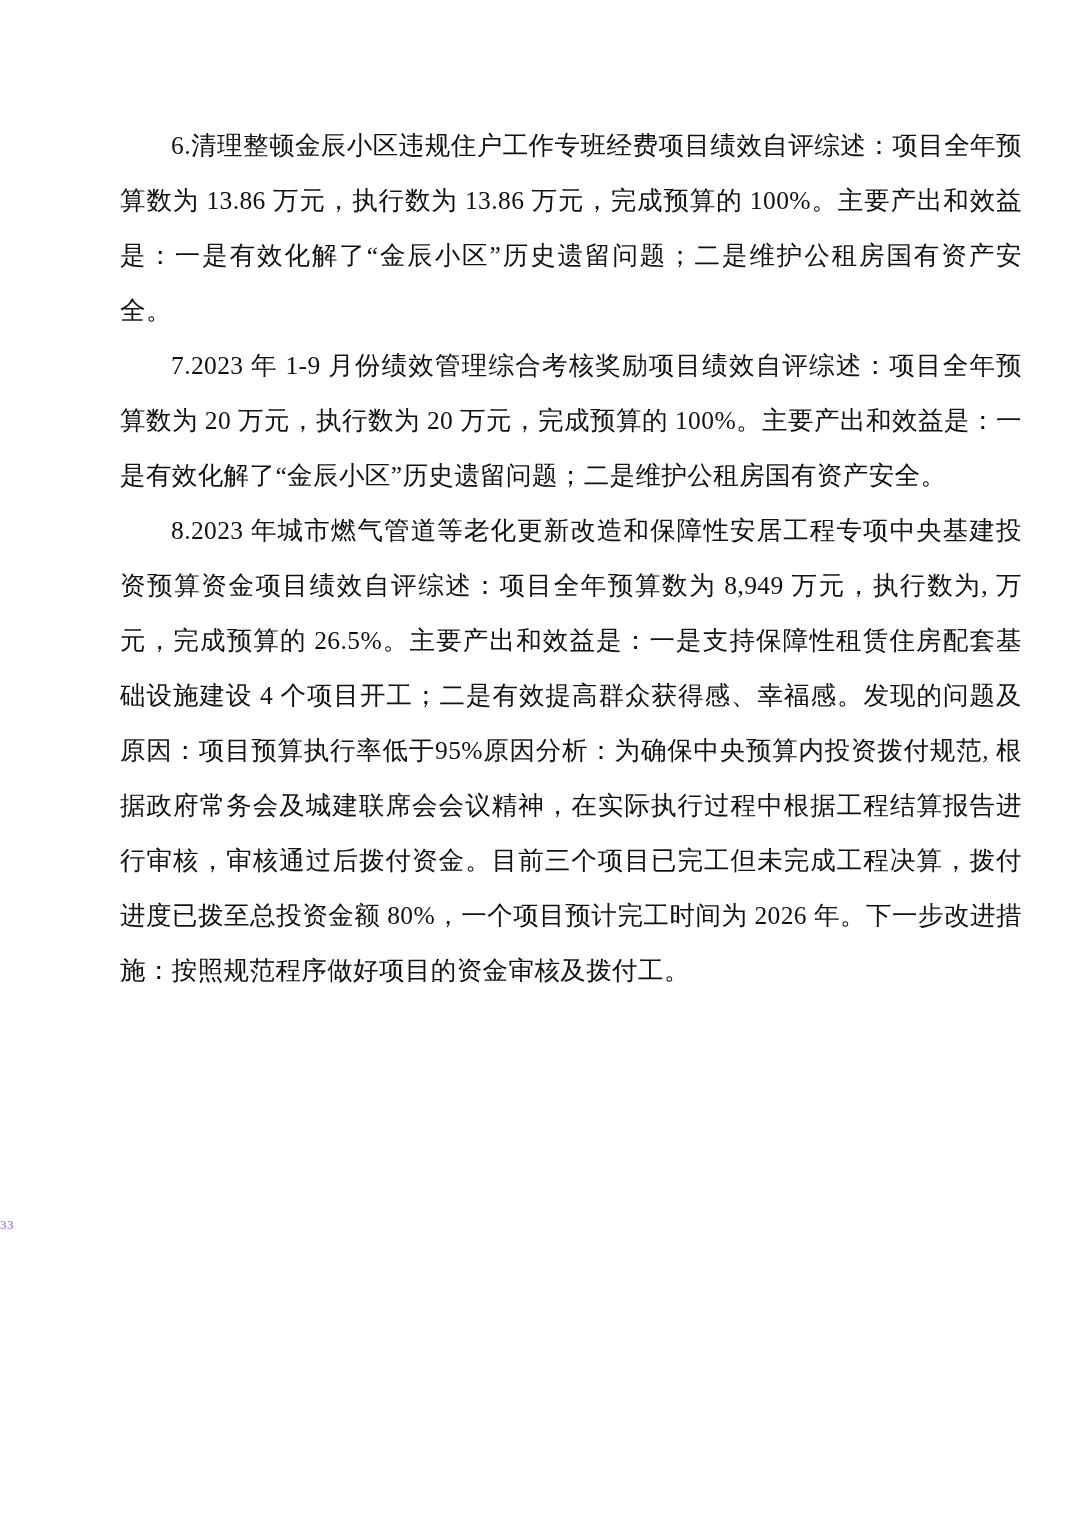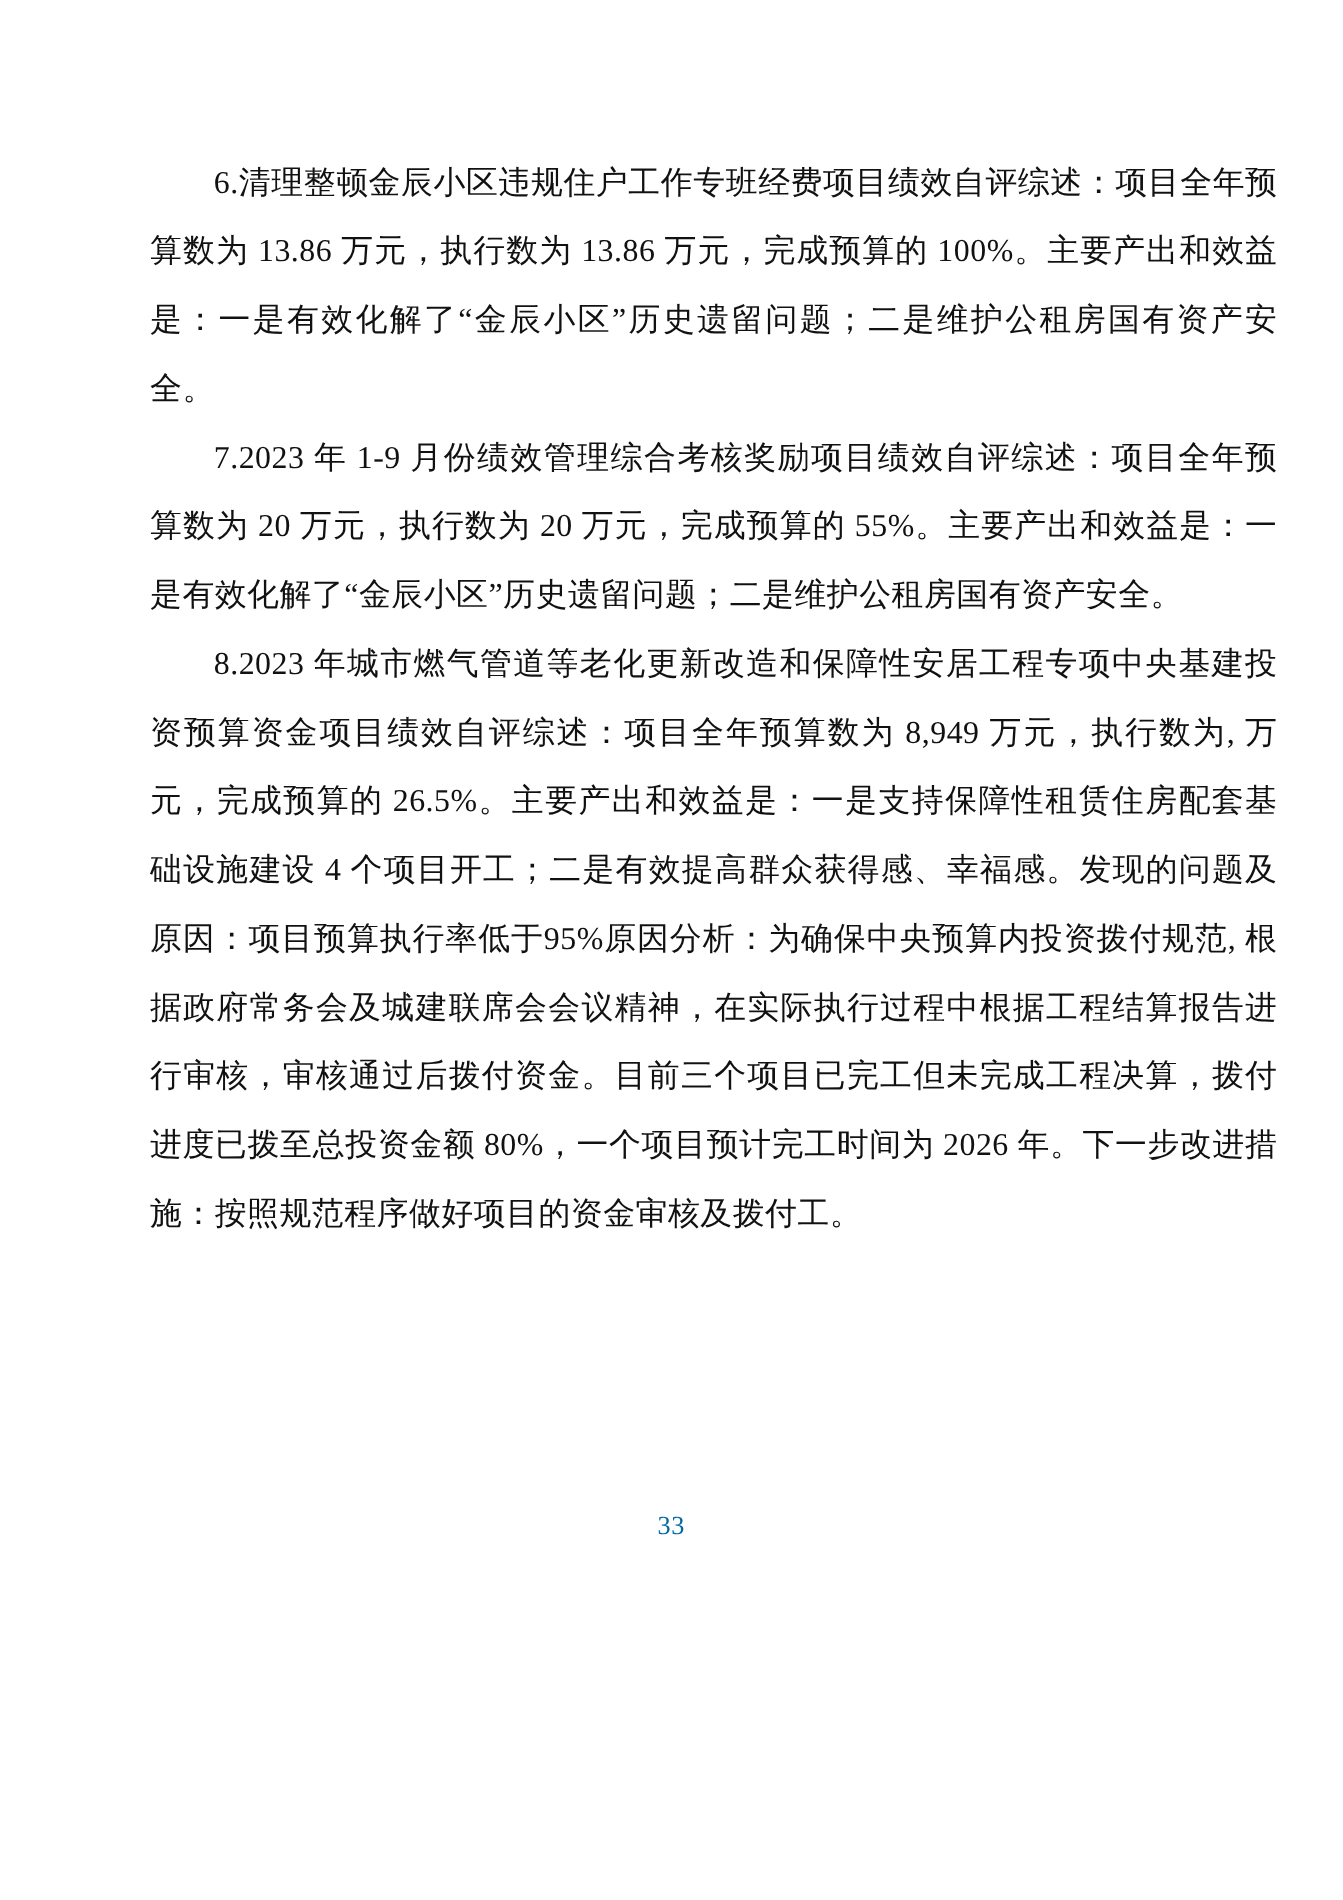--- a/index.html
+++ b/index.html
@@ -34,30 +34,30 @@
     margin: 0 0 0 0;
     text-indent: 2em;
     text-align: justify;
     text-justify: inter-ideograph;
   }
   .page-number {
     position: absolute;
     left: 0;
     right: 0;
     bottom: 48px;
-    text-align: center;
-    font-size: 21px;
+    text-align: left;
+    font-size: 13px;
     font-family: "Liberation Serif", "DejaVu Serif", serif;
-    color: #0369a1;
+    color: #8b5cf6;
     letter-spacing: 0.5px;
   }
 </style>
 </head>
 <body>
 
 <div class="page">
   <div class="body-text">
     <p class="para">6.清理整顿金辰小区违规住户工作专班经费项目绩效自评综述：项目全年预算数为 13.86 万元，执行数为 13.86 万元，完成预算的 100%。主要产出和效益是：一是有效化解了“金辰小区”历史遗留问题；二是维护公租房国有资产安全。</p>
-    <p class="para">7.2023 年 1-9 月份绩效管理综合考核奖励项目绩效自评综述：项目全年预算数为 20 万元，执行数为 20 万元，完成预算的 55%。主要产出和效益是：一是有效化解了“金辰小区”历史遗留问题；二是维护公租房国有资产安全。</p>
+    <p class="para">7.2023 年 1-9 月份绩效管理综合考核奖励项目绩效自评综述：项目全年预算数为 20 万元，执行数为 20 万元，完成预算的 100%。主要产出和效益是：一是有效化解了“金辰小区”历史遗留问题；二是维护公租房国有资产安全。</p>
     <p class="para">8.2023 年城市燃气管道等老化更新改造和保障性安居工程专项中央基建投资预算资金项目绩效自评综述：项目全年预算数为 8,949 万元，执行数为, 万元，完成预算的 26.5%。主要产出和效益是：一是支持保障性租赁住房配套基础设施建设 4 个项目开工；二是有效提高群众获得感、幸福感。发现的问题及原因：项目预算执行率低于95%原因分析：为确保中央预算内投资拨付规范, 根据政府常务会及城建联席会会议精神，在实际执行过程中根据工程结算报告进行审核，审核通过后拨付资金。目前三个项目已完工但未完成工程决算，拨付进度已拨至总投资金额 80%，一个项目预计完工时间为 2026 年。下一步改进措施：按照规范程序做好项目的资金审核及拨付工。</p>
   </div>
   <div class="page-number">33</div>
 </div>
 
 </body></html>

